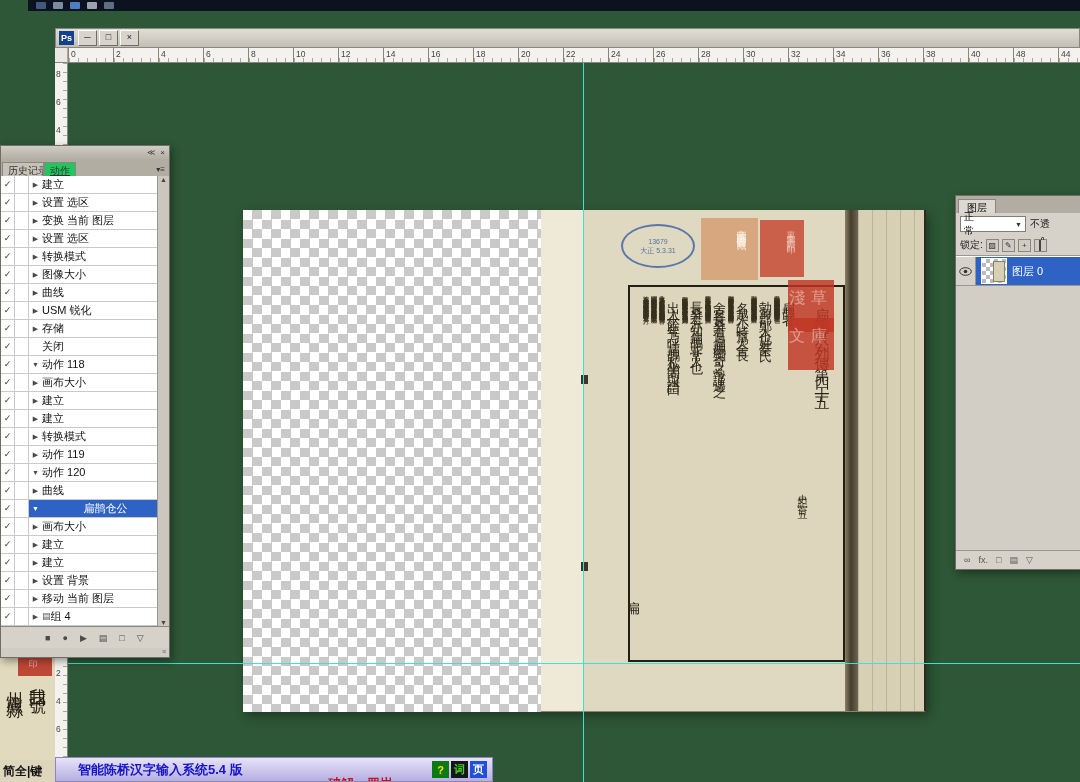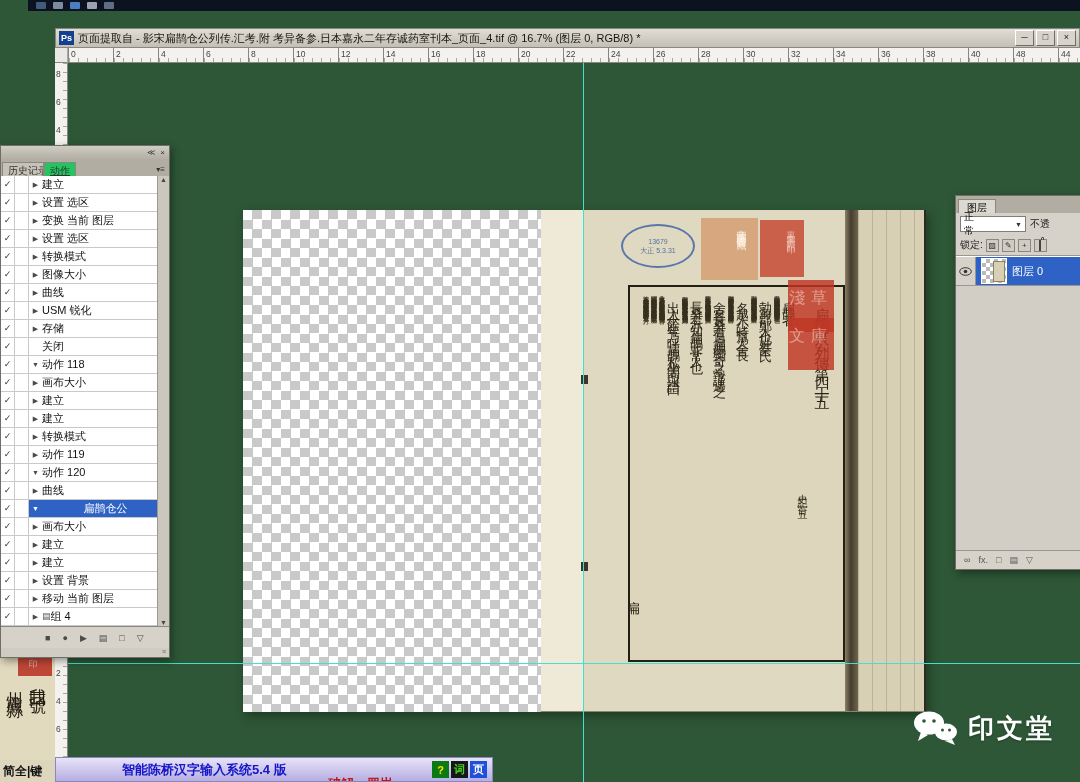--- a/index.html
+++ b/index.html
@@ -147,21 +147,21 @@
     font-family:"Liberation Serif","DejaVu Serif",serif;font-size:17px;color:#241d12;letter-spacing:5px;}
   .fc1{right:6px;top:24px;}.fc2{right:29px;top:28px;}
   .frag-seal{position:absolute;right:3px;top:2px;width:34px;height:24px;background:rgba(185,45,32,.85);
     color:rgba(255,235,225,.6);font-size:9px;text-align:center;line-height:24px;letter-spacing:4px;}
   .frag-status{position:absolute;left:0;bottom:0;width:100%;height:22px;background:#ddd6bd;
     font-size:12px;font-weight:bold;color:#111;display:flex;align-items:center;padding-left:3px;box-sizing:border-box;}
 
   
   .ime{position:absolute;left:55px;top:757px;width:438px;height:25px;z-index:30;overflow:hidden;
     background:linear-gradient(#e7e3f8,#b6aee2);border:1px solid #8d86bb;box-sizing:border-box;}
-  .ime-name{position:absolute;left:22px;top:3px;font-size:13px;font-weight:bold;color:#1616c8;white-space:nowrap;margin-left:44px;}
+  .ime-name{position:absolute;left:22px;top:3px;font-size:13px;font-weight:bold;color:#1616c8;white-space:nowrap;}
   .ime-crack{position:absolute;left:250px;top:17px;font-size:13px;font-weight:bold;color:#c41414;white-space:nowrap;margin-left:22px;}
   .ime-url{position:absolute;left:70px;top:21px;font-size:11px;color:#0a7a1e;text-decoration:underline;white-space:nowrap;}
   .ime-icons{position:absolute;right:5px;top:3px;display:flex;gap:2px;}
   .ime-ico{width:17px;height:17px;font-size:11px;font-weight:bold;display:flex;align-items:center;justify-content:center;}
   .ico-q{background:#0c7a12;color:#ffe200;}
   .ico-w{background:#15151c;color:#49d419;}
   .ico-p{background:#2050d8;color:#fff;}
 
   
   .wm{position:absolute;left:912px;top:710px;display:flex;align-items:center;gap:10px;z-index:25;}
@@ -176,21 +176,20 @@
     <div class="tb-ico"></div>
     <div class="tb-ico"></div>
     <div class="tb-ico"></div>
     <div class="tb-ico"></div>
     <div class="tb-ico"></div>
   </div>
 
   <div class="doc-win">
     <div class="titlebar" able="true">
       <span class="ps-ico">Ps</span>
-      <span class="title-text">页面提取自 - 影宋扁鹊仓公列传.汇考.附 考异备参.日本嘉永二年存诚药室刊本_页面_4.tif @ 16.7% (图层 0, RGB/8) *</span>
       <span class="win-btns">
         <span class="win-btn">─</span>
         <span class="win-btn">□</span>
         <span class="win-btn">×</span>
       </span>
     </div>
 
     <div class="ruler-h">
       <span class="rh-cell">0</span>
         <span class="rh-cell">2</span>
@@ -524,27 +523,14 @@
     <span class="ime-name">智能陈桥汉字输入系统5.4 版</span>
     <span class="ime-crack">破解：罗岩</span>
     <span class="ime-url">主页：http://www.</span>
     <span class="ime-icons">
       <span class="ime-ico ico-q">?</span>
       <span class="ime-ico ico-w">词</span>
       <span class="ime-ico ico-p">页</span>
     </span>
   </div>
 
-  <div class="wm">
-    <svg width="46" height="36" viewBox="0 0 46 36">
-      <ellipse cx="17" cy="13" rx="15" ry="11.5" fill="#fff"></ellipse>
-      <path d="M9 22 L6 31 L16 25 Z" fill="#fff"></path>
-      <circle cx="12" cy="11" r="1.8" fill="#2d5736"></circle>
-      <circle cx="22" cy="11" r="1.8" fill="#2d5736"></circle>
-      <ellipse cx="34" cy="22" rx="11" ry="8.5" fill="#fff"></ellipse>
-      <path d="M40 29 L43 35 L33 31 Z" fill="#fff"></path>
-      <circle cx="30.5" cy="20" r="1.5" fill="#2d5736"></circle>
-      <circle cx="37.5" cy="20" r="1.5" fill="#2d5736"></circle>
-    </svg>
-    <span class="wm-text">印文堂</span>
-  </div>
 
 </div>
 
 </body></html>

